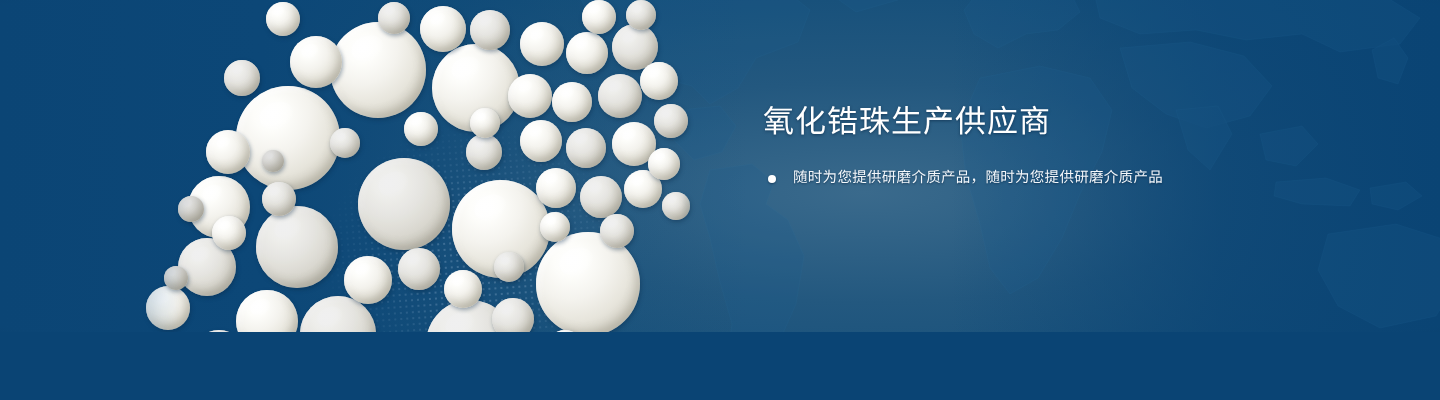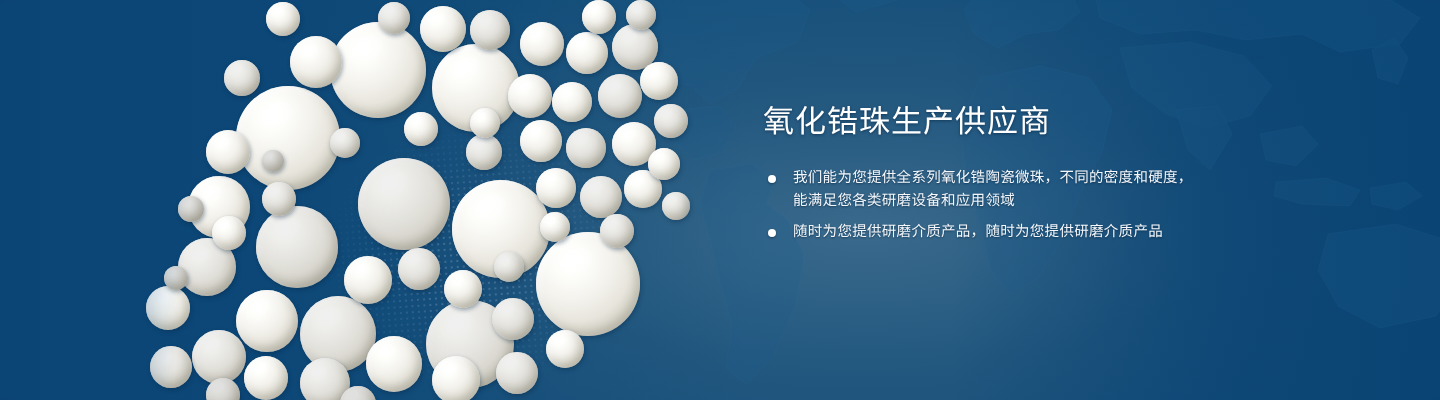--- a/index.html
+++ b/index.html
@@ -1,21 +1,21 @@
 <!DOCTYPE html>
 <html lang="zh-CN"><head>
 <meta charset="utf-8">
 <title>Zirconia Beads Banner</title>
 <style>
   html,body{margin:0;padding:0;background:#0a4474;}
   body{font-family:"Liberation Sans","DejaVu Sans",sans-serif;}
 
   .banner{
     position:relative;
-    width:1440px;height:400px;
+    width:1440px;height:332px;
     overflow:hidden;
     background:#0b4575;
   }
 
   
   .bg-base{
     position:absolute;inset:0;
     background:
       radial-gradient(120% 150% at 60% 58%, #3a6a8c 0%, #23587f 22%, #124d79 48%, #0a4474 74%, #083d6b 100%);
   }
@@ -226,23 +226,18 @@
   </div>
 
   <div class="bg-vignette"></div>
 
   <div class="copy">
     <h1 class="headline">氧化锆珠生产供应商</h1>
 
     <ul class="bullets">
       <li class="bullet">
         <span class="dot"></span>
-        <span class="line">我们能为您提供全系列氧化锆陶瓷微珠，不同的密度和硬度，</span>
-        <span class="line">能满足您各类研磨设备和应用领域</span>
-      </li>
-      <li class="bullet">
-        <span class="dot"></span>
         <span class="line">随时为您提供研磨介质产品，随时为您提供研磨介质产品</span>
       </li>
     </ul>
   </div>
 
 </div>
 
 </body></html>

